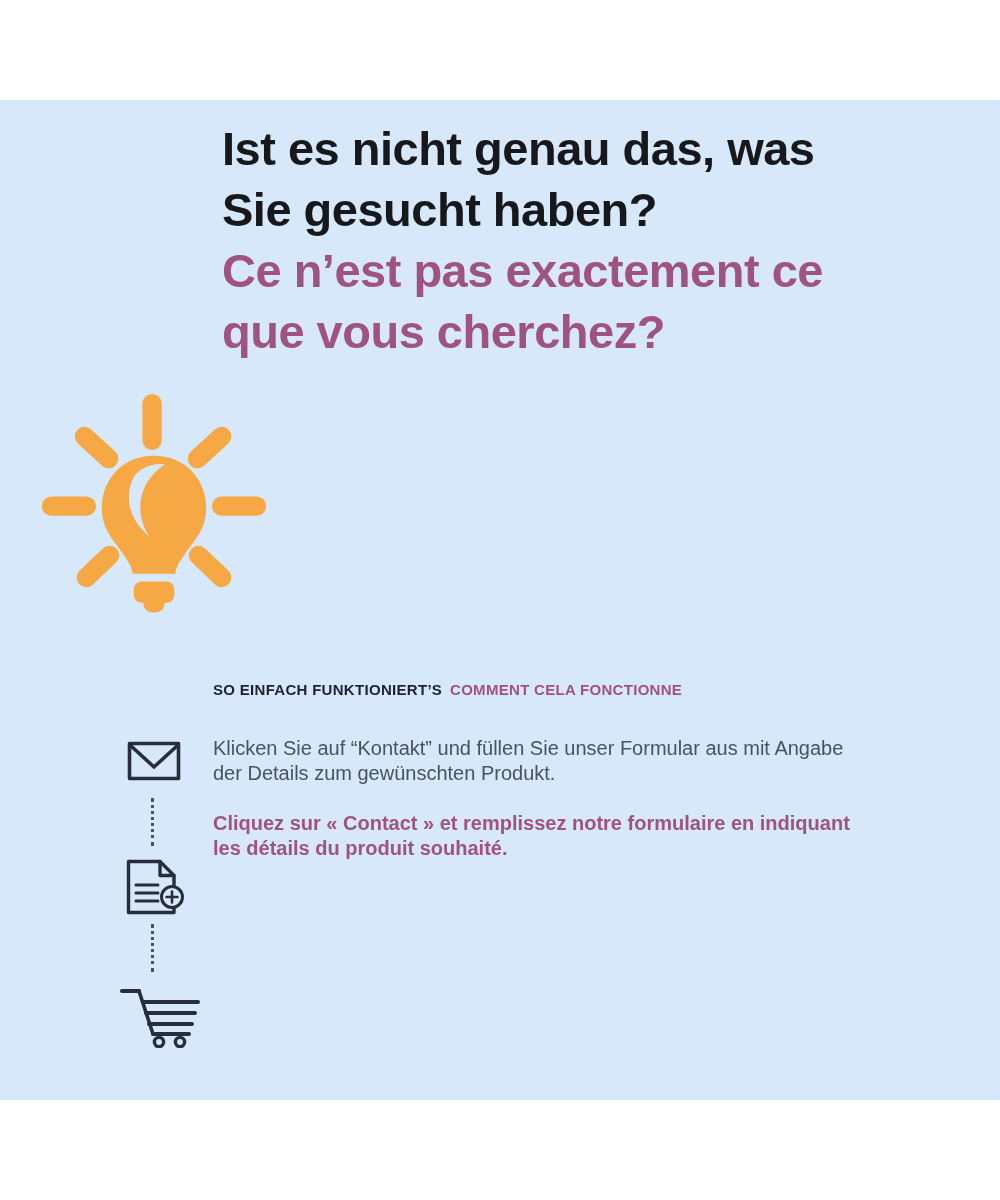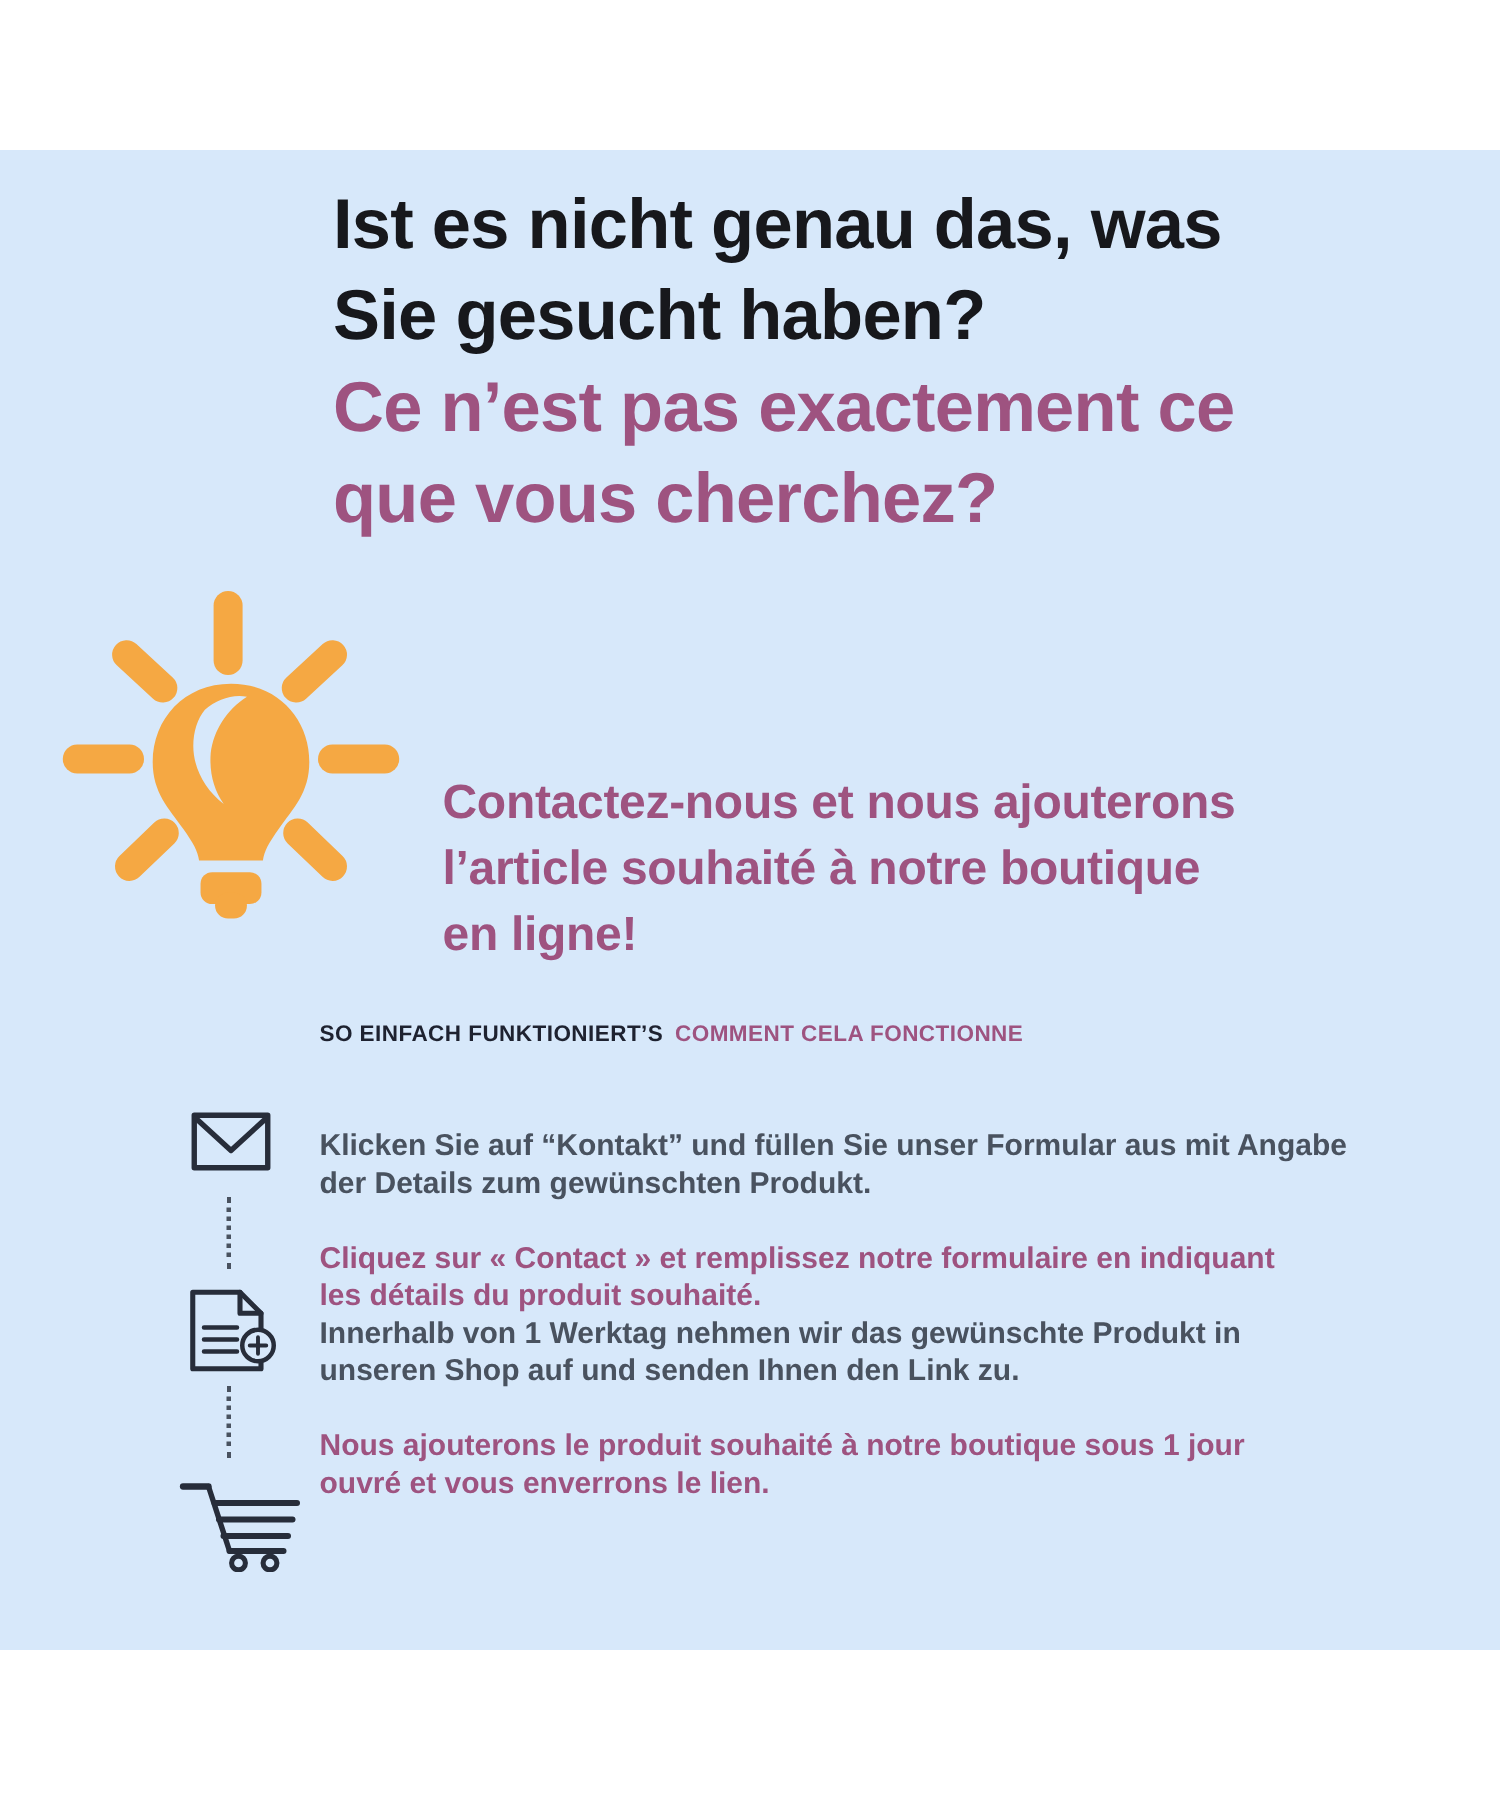--- a/index.html
+++ b/index.html
@@ -26,21 +26,21 @@
   .intro.fr{top:512px;color:var(--accent-purple,#9E5380);}
   .how-title{
     position:absolute;top:681px;font-size:15px;font-weight:700;letter-spacing:0.3px;
   }
   .how-title.de{left:213px;color:var(--ink-dark,#1E2230);text-align:center;}
   .how-title.fr{left:450px;color:var(--accent-purple,#9E5380);}
   .step-text{
     position:absolute;left:213px;width:740px;white-space:pre-line;
     font-size:20px;line-height:25px;
   }
-  .step-text .de{color:var(--step-gray,#49525F);font-weight:700;margin-top:16px;}
+  .step-text .de{color:var(--step-gray,#49525F);font-weight:400;}
   .step-text .fr{color:var(--accent-purple,#9E5380);font-weight:700;}
   .step-icon{position:absolute;}
   .icon-envelope{left:127px;top:741px;width:54px;height:40px;}
   .icon-doc{left:124px;top:857px;width:64px;height:60px;}
   .icon-cart{left:116px;top:984px;width:88px;height:64px;}
   .dots{
     position:absolute;left:151px;width:0;height:48px;
     border-left:3px dotted var(--step-gray,#555D68);
   }
   .dots.d1{top:798px;}
@@ -71,23 +71,20 @@
       <path class="bulb-ray" d="M190,118 H226"></path>
       <path class="bulb-ray" d="M50,192 L74,169"></path>
       <path class="bulb-ray" d="M166,169 L190,192"></path>
       <path class="bulb-orange" d="M120,66 C152,66 174,90 174,120 C174,141 163,152 153,166 C146,176 143,181 142,188 L98,188 C97,181 94,176 87,166 C77,152 66,141 66,120 C66,90 88,66 120,66 Z"></path>
       <path class="bulb-hole" d="M102,84 C110,77 121,73 131,75 C117,84 108,98 106,114 C105,127 108,139 115,149 C102,139 94,124 94,109 C94,99 97,90 102,84 Z"></path>
       <rect class="bulb-orange" x="99" y="196" width="42" height="22" rx="8"></rect>
       <rect class="bulb-orange" x="109" y="210" width="22" height="18" rx="9"></rect>
     </svg>
   </div>
 
-  <div class="intro fr">Contactez-nous et nous ajouterons
-l’article souhaité à notre boutique
-en ligne!</div>
 
   <div class="how-title de">SO EINFACH FUNKTIONIERT’S</div>
   <div class="how-title fr">COMMENT CELA FONCTIONNE</div>
 
   <div class="step-icon icon-envelope">
     <svg width="54" height="40" viewBox="0 0 54 40" aria-hidden="true">
       <rect class="line-icon" x="2.5" y="2.5" width="49" height="35" stroke-width="3.6"></rect>
       <path class="line-icon" d="M3.5,4.5 L27,26 L50.5,4.5" stroke-width="3.6"></path>
     </svg>
   </div>
@@ -102,26 +99,20 @@
 
   <div class="step-icon icon-doc">
     <svg width="64" height="60" viewBox="0 0 64 60" aria-hidden="true">
       <path class="line-icon" d="M4.5,4.5 H36 L50,18.5 V55.5 H4.5 Z" stroke-width="3.4"></path>
       <path class="line-icon" d="M36,4.5 V18.5 H50" stroke-width="3.4"></path>
       <path class="line-icon" d="M12,28 H34 M12,36 H34 M12,44 H34" stroke-width="3"></path>
       <circle cx="48" cy="40" r="10.5" fill="var(--panel-blue,#D7E8FA)" stroke="var(--icon-dark,#272D3A)" stroke-width="3"></circle>
       <path class="line-icon" d="M48,34.5 V45.5 M42.5,40 H53.5" stroke-width="2.6"></path>
     </svg>
   </div>
-  <div class="step-text" style="top:836px">
-    <div class="de">Innerhalb von 1 Werktag nehmen wir das gewünschte Produkt in
-unseren Shop auf und senden Ihnen den Link zu.</div>
-    <div class="fr">Nous ajouterons le produit souhaité à notre boutique sous 1 jour
-ouvré et vous enverrons le lien.</div>
-  </div>
 
   <div class="dots d2"></div>
 
   <div class="step-icon icon-cart">
     <svg width="88" height="64" viewBox="0 0 88 64" aria-hidden="true">
       <path class="line-icon" d="M6,7 H23" stroke-width="4.2"></path>
       <path class="line-icon" d="M23,7 L37,50" stroke-width="3.6"></path>
       <path class="line-icon" d="M27,18 H82" stroke-width="4"></path>
       <path class="line-icon" d="M30,29 H79" stroke-width="4"></path>
       <path class="line-icon" d="M33,40 H76" stroke-width="4"></path>

